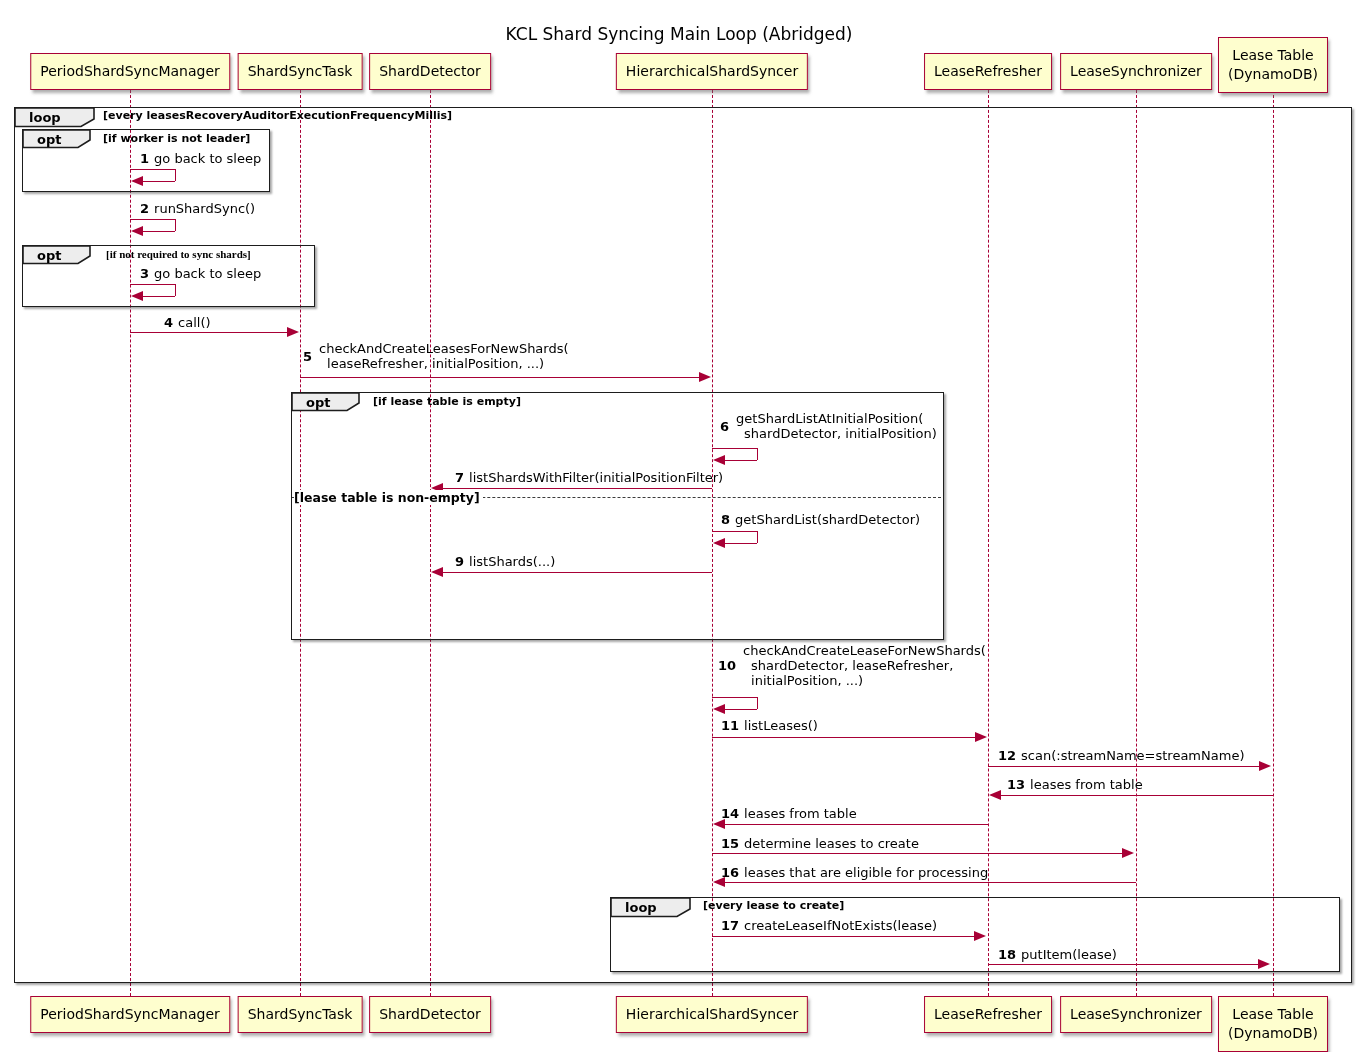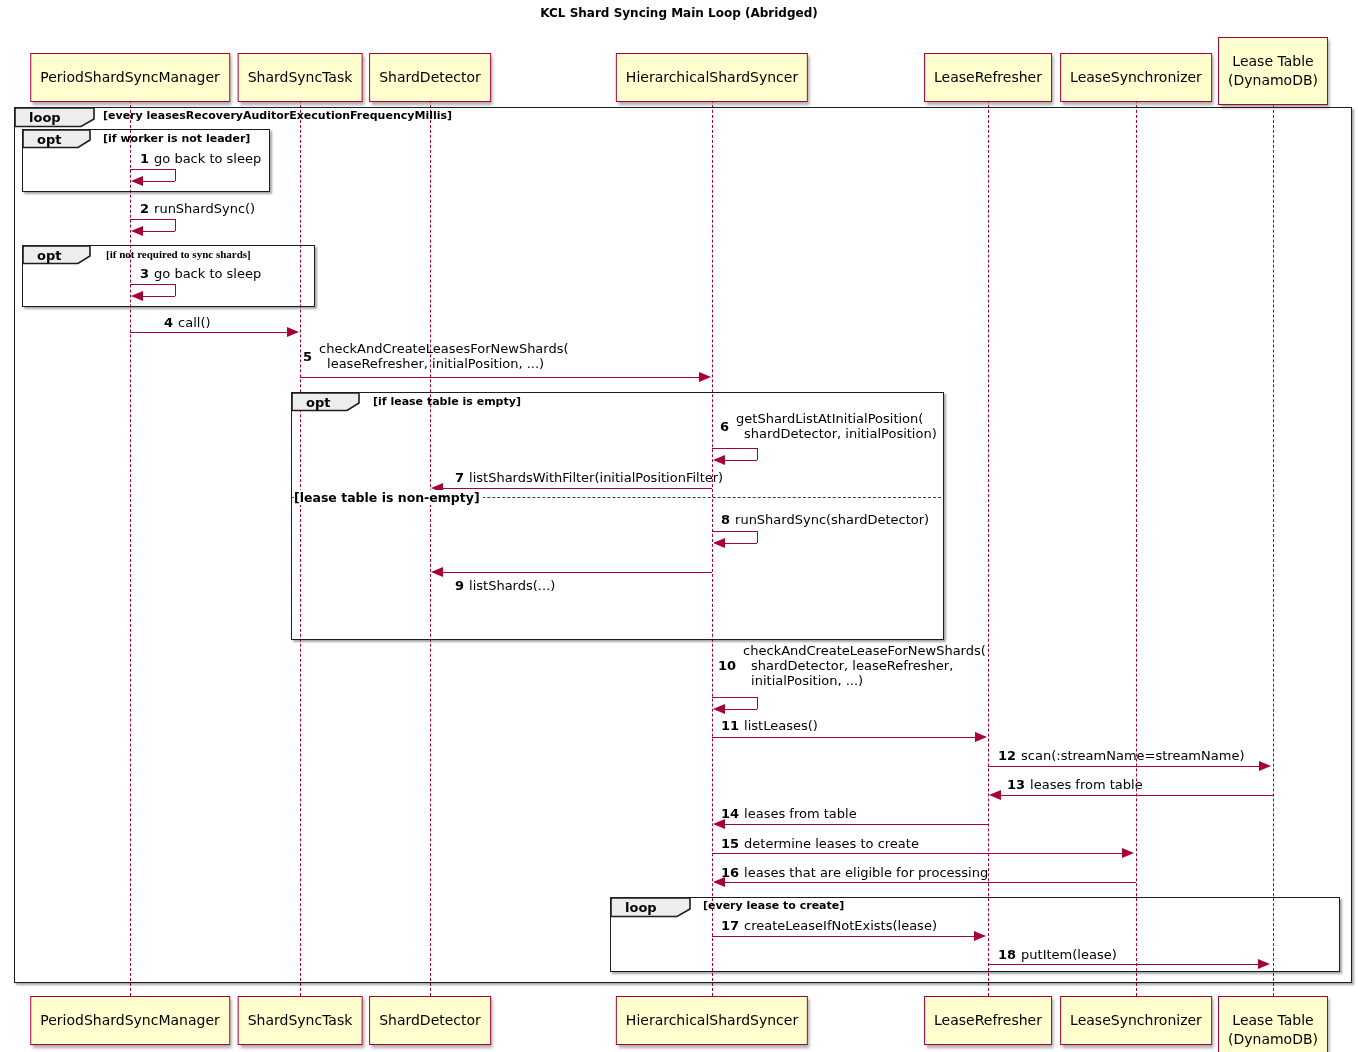--- a/index.html
+++ b/index.html
@@ -1,22 +1,22 @@
 <!DOCTYPE html>
 <html><head>
 <meta charset="utf-8">
 <style>
   html,body{margin:0;padding:0;background:#ffffff;}
   #diagram{position:relative;width:1358px;height:1052px;background:#ffffff;
            font-family:"DejaVu Sans","Liberation Sans",sans-serif;color:#000;overflow:hidden;}
-  .title{position:absolute;top:6px;left:50%;transform:translateX(-50%);
-         font-size:12px;font-weight:bold;white-space:nowrap;}
+  .title{position:absolute;top:24px;left:50%;transform:translateX(-50%);
+         font-size:17px;font-weight:normal;white-space:nowrap;}
   .pbox{position:absolute;transform:translateX(-50%);background:#FEFECE;
         border:1.6px solid #A80036;box-shadow:2px 3px 3px rgba(105,105,105,.55);
-        padding:14px 9px;font-size:14px;text-align:center;white-space:nowrap;line-height:1.35;}
+        padding:8px 9px;font-size:14px;text-align:center;white-space:nowrap;line-height:1.35;}
   .lifeline{position:absolute;width:0;border-left:1px dashed #A80036;top:85px;height:911px;}
   .frame{position:absolute;border:1.8px solid #1d1d1d;box-shadow:2px 2px 2px rgba(0,0,0,.35);}
   .flabel{position:absolute;}
   .flabel text{font:bold 13px "DejaVu Sans","Liberation Sans",sans-serif;}
   .fcond{position:absolute;font-weight:bold;font-size:11px;white-space:nowrap;text-align:right;}
   .divider{position:absolute;border-top:1.6px dashed #3c3c3c;}
   .divlabel{position:absolute;font-weight:bold;font-size:12.5px;background:#fff;
             padding:0 3px 0 0;white-space:nowrap;}
   .msg{position:absolute;font-size:13px;white-space:nowrap;}
   .msg .num{font-weight:bold;margin-right:5px;}
@@ -134,27 +134,27 @@
   <div class="mline" style="left:724px;top:460px;width:33px;"></div>
   <div class="head-l" style="left:713px;top:455px;"></div>
 
   <div class="msg" style="left:455px;top:470px;"><span class="num">7</span><span>listShardsWithFilter(initialPositionFilter)</span></div>
   <div class="mline" style="left:442px;top:488px;width:270px;"></div>
   <div class="head-l" style="left:431px;top:483px;"></div>
 
   <div class="divider" style="left:292px;top:497px;width:649px;"></div>
   <div class="divlabel" style="left:294px;top:490px;">[lease table is non-empty]</div>
 
-  <div class="msg" style="left:721px;top:512px;"><span class="num">8</span><span>runShardSync(shardDetector)</span></div>
+  <div class="msg" style="left:721px;top:512px;"><span class="num">8</span><span>getShardList(shardDetector)</span></div>
   <div class="mline" style="left:712px;top:531px;width:45px;"></div>
   <div class="vline" style="left:757px;top:531px;height:12px;"></div>
   <div class="mline" style="left:724px;top:543px;width:33px;"></div>
   <div class="head-l" style="left:713px;top:538px;"></div>
 
-  <div class="msg" style="left:455px;top:554px;margin-top:24px;"><span class="num">9</span><span>listShards(...)</span></div>
+  <div class="msg" style="left:455px;top:554px;"><span class="num">9</span><span>listShards(...)</span></div>
   <div class="mline" style="left:442px;top:572px;width:270px;"></div>
   <div class="head-l" style="left:431px;top:567px;"></div>
 
 
   <div class="msg-multi" style="left:718px;top:643px;">
     <span class="num">10</span>
     <span>
       <div>checkAndCreateLeaseForNewShards(</div>
       <div class="cont">shardDetector, leaseRefresher,</div>
       <div class="cont">initialPosition, ...)</div>

